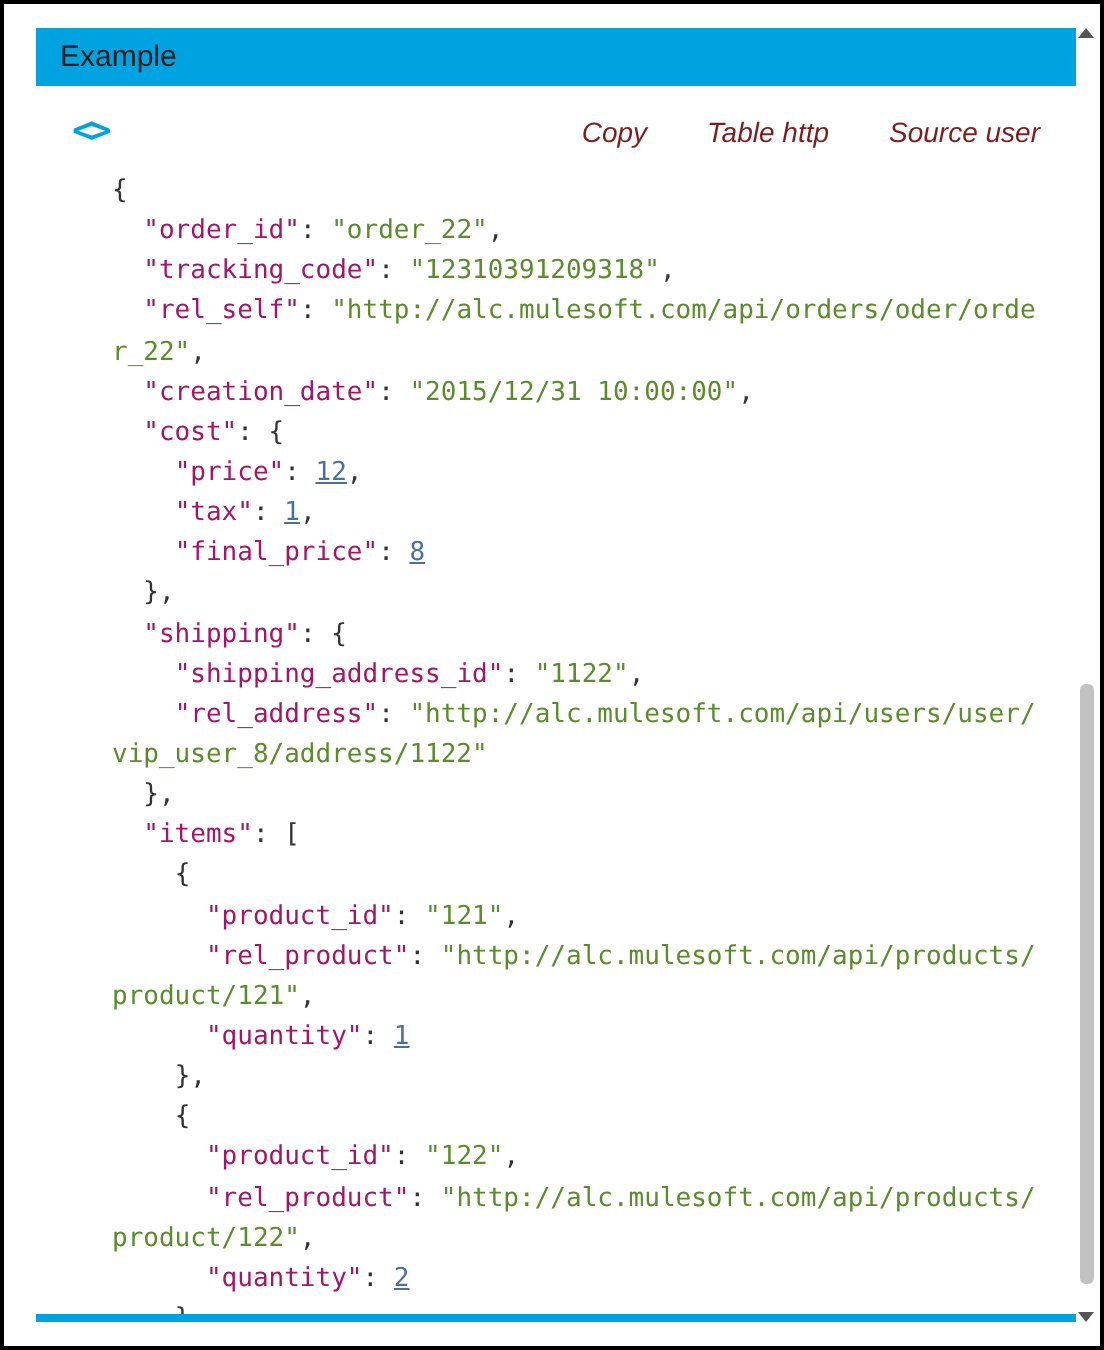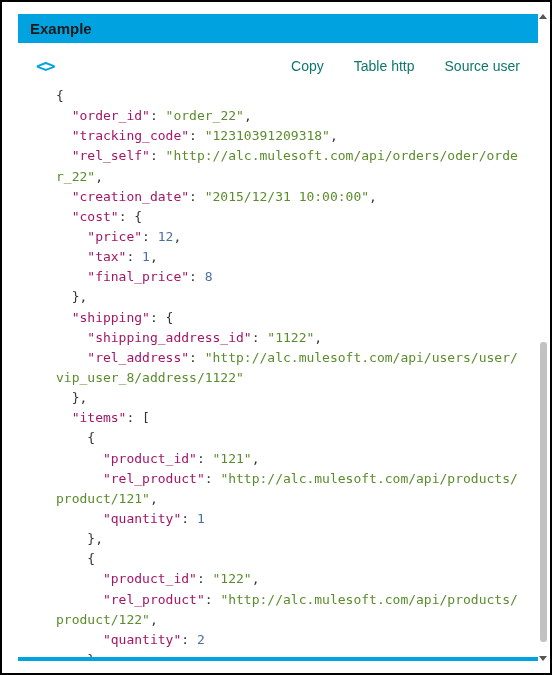--- a/index.html
+++ b/index.html
@@ -24,60 +24,61 @@
       display: flex;
       flex-direction: column;
       border-bottom: 4px solid #00a3e0;
       overflow: hidden;
     }
     .header {
       background: #00a3e0;
       color: #1a1a1a;
       padding: 6px 12px;
       font-size: 15px;
-      font-weight: 700;
+      font-weight: 400;
     }
     .toolbar {
       display: flex;
       align-items: center;
       padding: 12px 18px 10px 18px;
       gap: 30px;
     }
     .code-icon {
       color: #00a3e0;
       font-size: 18px;
       font-weight: bold;
       letter-spacing: -2px;
       font-family: monospace;
     }
     .spacer { flex: 1; }
     .link {
-      color: #0f766e;
+      color: #7f1d1d;
       font-size: 14px;
       cursor: pointer;
+      font-style: italic;
     }
     .code-area {
       flex: 1;
       overflow-y: auto;
       padding: 0 14px 14px 18px;
       position: relative;
     }
     pre {
       font-family: "Consolas", "Monaco", monospace;
       font-size: 13px;
       line-height: 1.55;
       white-space: pre-wrap;
       word-break: break-all;
       color: #333;
       margin-left: 20px;
     }
     .p { color: #333; }  
     .k { color: #a31567; } 
     .s { color: #5a8c2b; } 
-    .n { color: #4a6fa3; }
+    .n { color: #4a6fa3; text-decoration: underline; }
     .scroll-arrow-up, .scroll-arrow-down {
       position: absolute;
       right: 3px;
       width: 0; height: 0;
       border-left: 4px solid transparent;
       border-right: 4px solid transparent;
     }
     .scroll-arrow-up { top: 12px; border-bottom: 5px solid #555; }
     .scroll-arrow-down { bottom: 12px; border-top: 5px solid #555; }
     .thumb {

